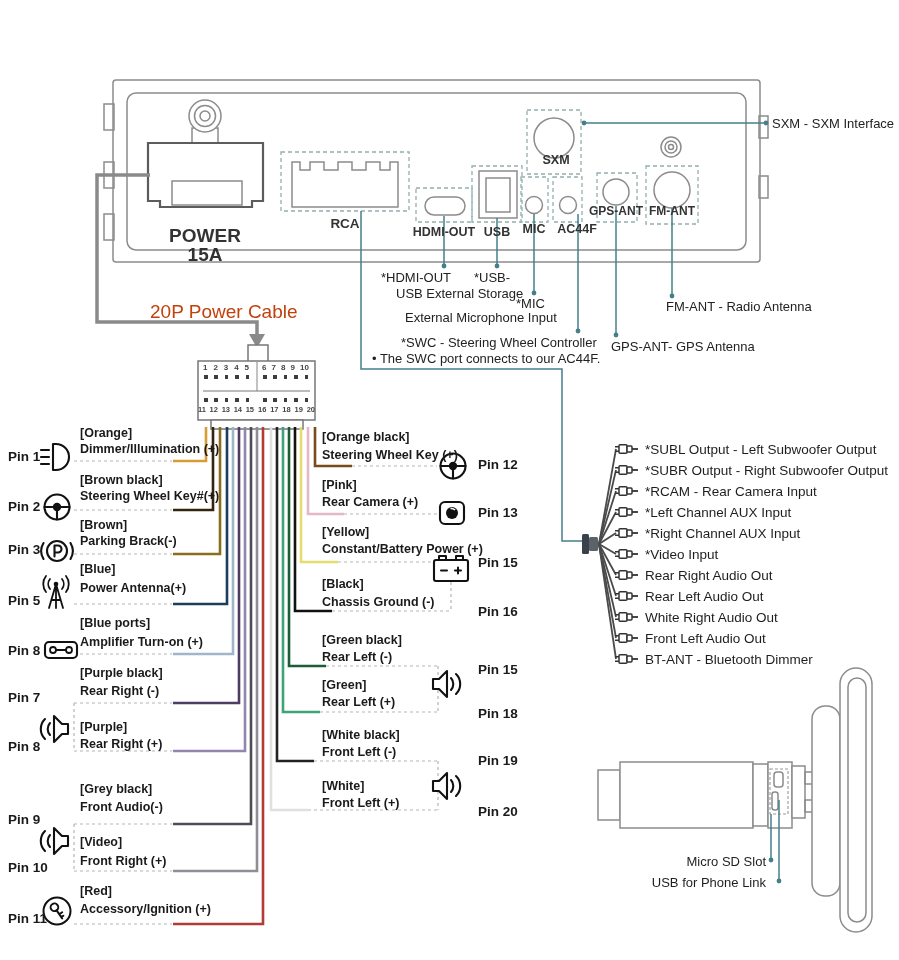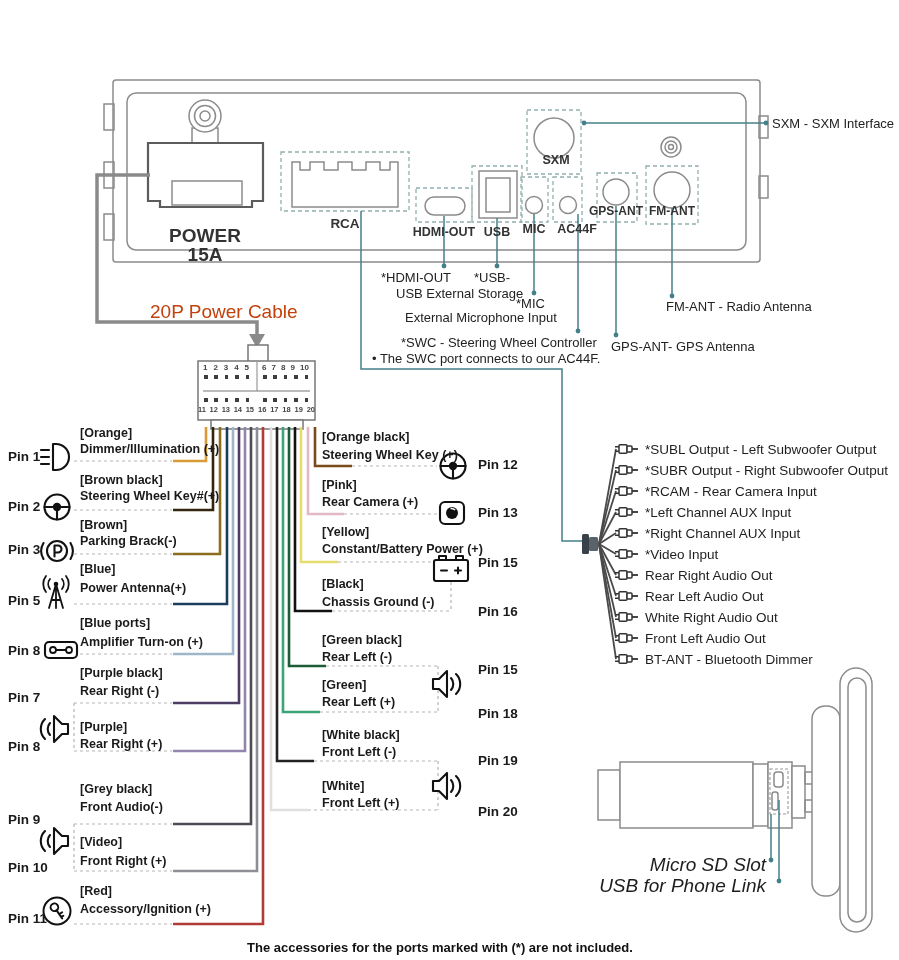--- a/index.html
+++ b/index.html
@@ -24,21 +24,21 @@
   .t{position:absolute;white-space:nowrap;font-weight:bold;font-size:12.5px;color:var(--text,#1a1a1a);line-height:1;}
   .pin{font-size:13.5px;}
   .ann{position:absolute;white-space:nowrap;font-size:13px;color:#222;line-height:1;}
   .portlbl{position:absolute;font-size:12.5px;font-weight:bold;color:#333;text-align:center;line-height:1;}
   .rcaitem{position:absolute;white-space:nowrap;font-size:13.5px;color:#1e1e1e;line-height:1;}
   .numrow{position:absolute;display:flex;justify-content:space-between;font-size:8px;font-weight:bold;color:#444;line-height:1;}
   .numrow.small{font-size:7.5px;}
   .sqrow{position:absolute;display:flex;justify-content:space-between;}
   .sqrow i{width:3.5px;height:3.5px;background:#3d3d3d;display:block;}
   .cablelbl{position:absolute;font-size:19px;color:#c2410c;line-height:1;}
-  .sidelbl{position:absolute;font-size:19px;color:#1e1e1e;white-space:nowrap;line-height:1;font-style:italic;}
+  .sidelbl{position:absolute;font-size:13px;color:#1e1e1e;white-space:nowrap;line-height:1;}
   .footer{position:absolute;left:0;top:941px;width:880px;text-align:center;
           font-weight:bold;font-size:13px;color:#111;line-height:1;}
 </style>
 </head>
 <body>
 
 <div id="stage">
 
 <svg class="layer" width="899" height="960" viewBox="0 0 899 960">
   <defs>
@@ -450,15 +450,14 @@
 <div class="rcaitem" style="left:645px;top:548px">*Video Input</div>
 <div class="rcaitem" style="left:645px;top:569px">Rear Right Audio Out</div>
 <div class="rcaitem" style="left:645px;top:590px">Rear Left Audio Out</div>
 <div class="rcaitem" style="left:645px;top:611px">White Right Audio Out</div>
 <div class="rcaitem" style="left:645px;top:632px">Front Left Audio Out</div>
 <div class="rcaitem" style="left:645px;top:653px">BT-ANT - Bluetooth Dimmer</div>
 
 <div class="sidelbl" style="right:133px;top:855px">Micro SD Slot</div>
 <div class="sidelbl" style="right:133px;top:876px">USB for Phone Link</div>
 
-<div class="footer">The accessories for the ports marked with (*) are not included.</div>
 
 </div>
 
 </body></html>

